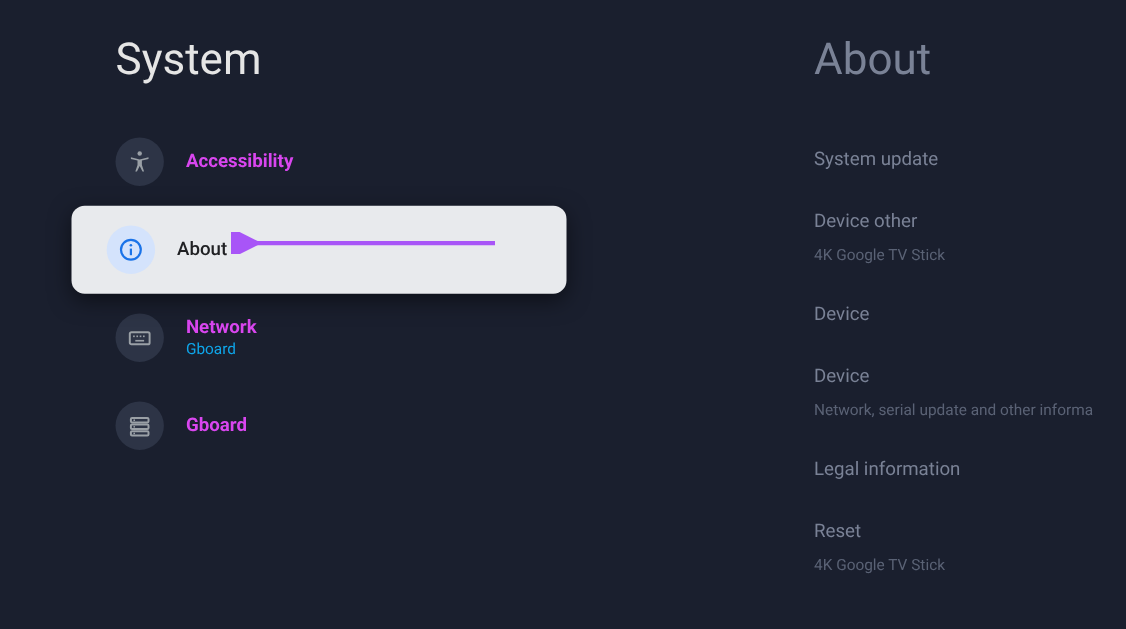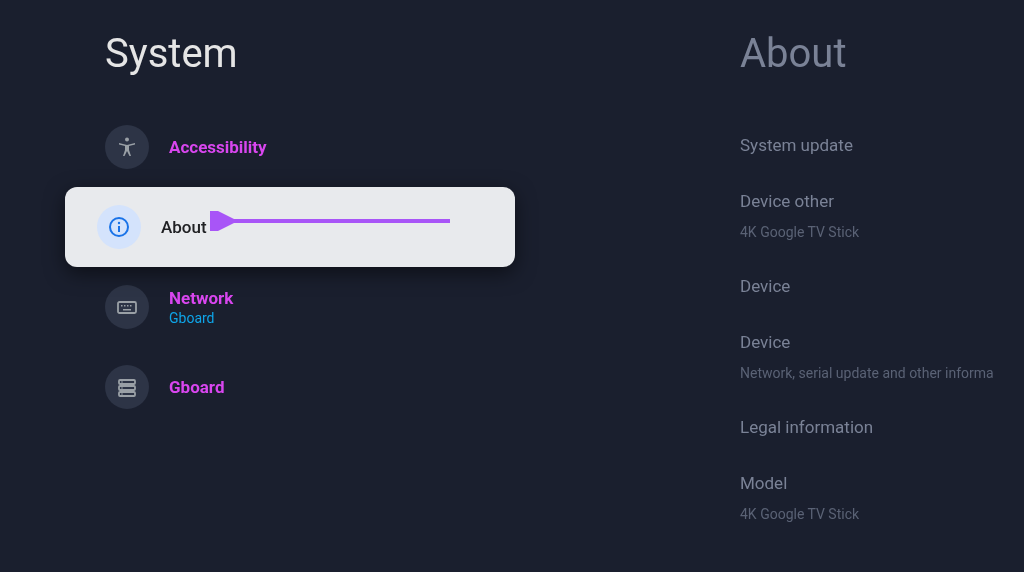--- a/index.html
+++ b/index.html
@@ -199,21 +199,21 @@
   <div class="right-item">
     <div class="right-label">Device</div>
     <div class="right-sublabel">Network, serial update and other informa</div>
   </div>
 
   <div class="right-item">
     <div class="right-label">Legal information</div>
   </div>
 
   <div class="right-item">
-    <div class="right-label">Model</div>
+    <div class="right-label">Reset</div>
     <div class="right-sublabel">4K Google TV Stick</div>
   </div>
 </div>
 
 <div class="arrow-annotation">
   <svg width="250" height="20" viewBox="0 0 250 20">
     <defs>
       <marker id="arrowhead" markerWidth="10" markerHeight="10" refX="2" refY="5" orient="auto">
         <path d="M10 0 L0 5 L10 10 Z" fill="#a855f7"></path>
       </marker>

